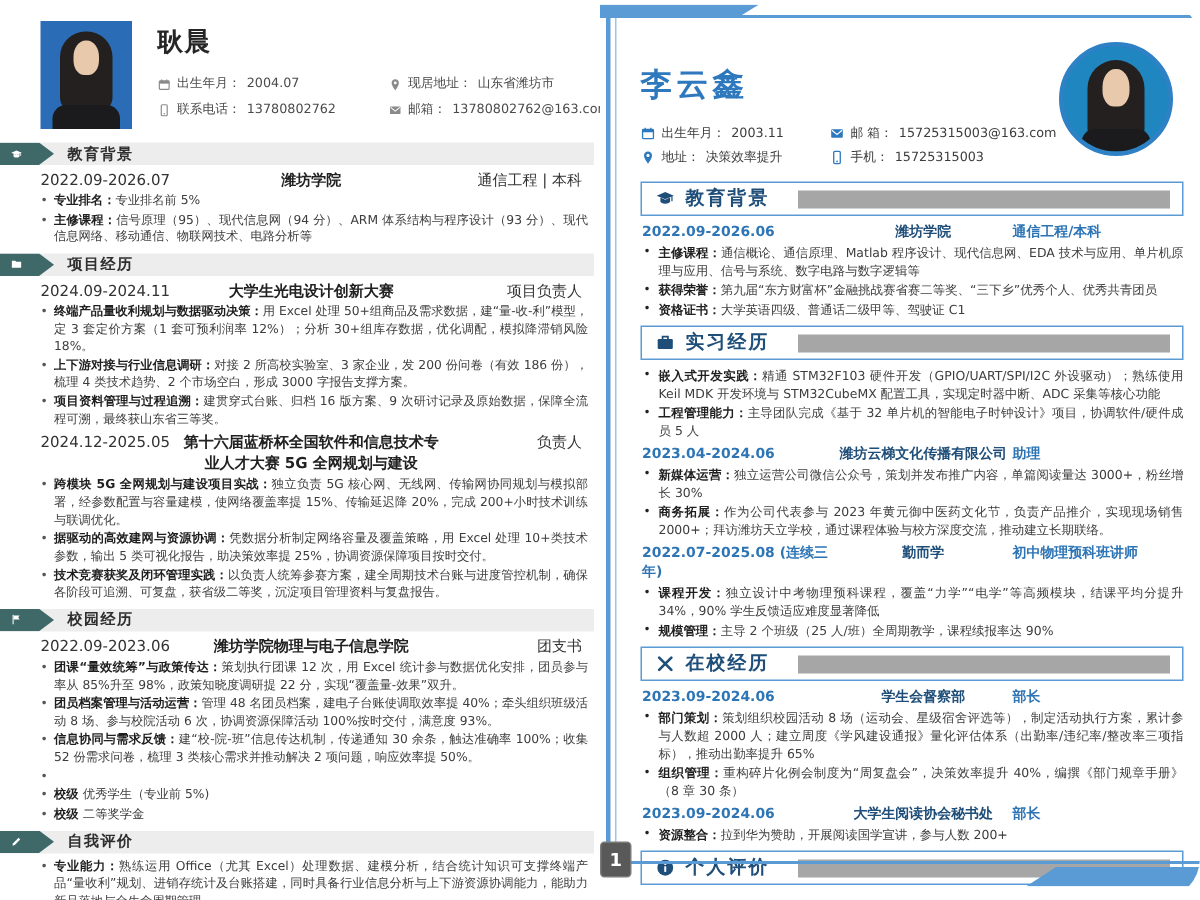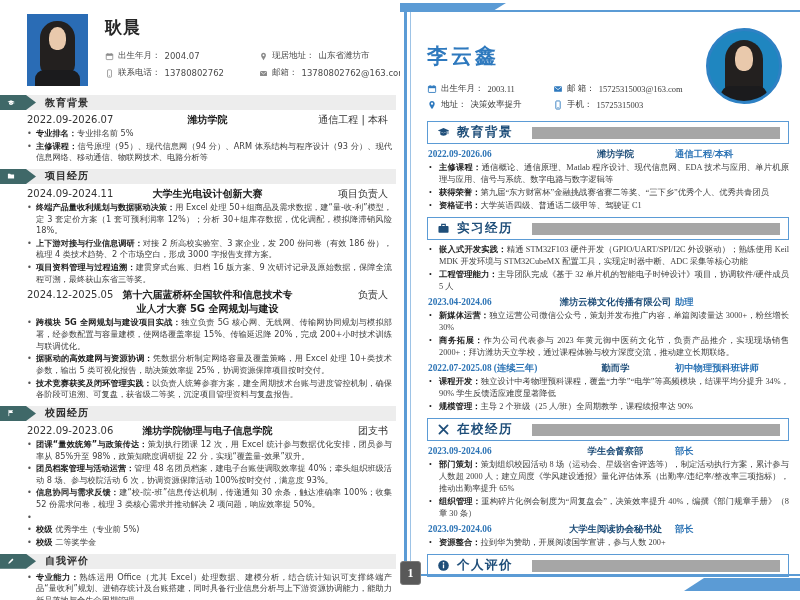--- a/index.html
+++ b/index.html
@@ -1,17 +1,17 @@
 <!DOCTYPE html>
 <html><head>
 <meta charset="utf-8">
 <style>
   html,body{margin:0;padding:0;background:#fff;}
   body{font-family:"DejaVu Sans","Liberation Sans",sans-serif;}
-  .canvas{position:relative;width:800px;height:600px;background:#fff;overflow:hidden;}
+  .canvas{position:relative;width:800px;height:600px;background:#fff;overflow:hidden;border-radius:28px;}
   .page{position:absolute;top:0;width:400px;height:600px;background:#fff;box-sizing:border-box;overflow:hidden;}
 
   
   .page-left{left:0;}
   .l-header{display:flex;gap:17px;padding:14px 10px 4px 27px;}
   .l-photo{flex:none;width:61px;height:72px;background:#2a6cb5;position:relative;overflow:hidden;}
   .l-photo::before{content:"";position:absolute;left:13px;top:7px;width:35px;height:54px;background:#23201f;border-radius:17px 17px 10px 10px;}
   .l-photo::after{content:"";position:absolute;left:22px;top:13px;width:17px;height:23px;background:#e9c9ac;border-radius:48% 48% 42% 42%;}
   .l-suit{position:absolute;bottom:0;left:8px;right:8px;height:16px;background:#1b1b1d;border-radius:9px 9px 0 0;}
   .l-name{font-size:17px;font-weight:bold;color:#262626;margin:2px 0 11px;letter-spacing:1px;}
@@ -27,21 +27,21 @@
   .l-sectitle{font-weight:bold;font-size:10px;color:#2e2e2e;margin-left:9px;letter-spacing:1px;}
   .l-ehead{display:flex;align-items:baseline;font-size:10px;color:#333;margin:3px 12px 1px 27px;}
   .l-edate{width:92px;flex:none;}
   .l-etitle{flex:1;text-align:center;font-weight:bold;color:#222;}
   .l-erole{width:92px;flex:none;text-align:right;}
   .l-bullet{display:flex;font-size:8.2px;line-height:1.42;color:#3d3d3d;margin:0 8px 1px 27px;text-align:justify;}
   .ldot{flex:none;width:9px;color:#555;}
   .lead{font-weight:bold;color:#1f1f1f;}
 
   
-  .page-right{left:400px;font-family:Liberation Serif, serif;}
+  .page-right{left:400px;}
   .r-topbar{position:absolute;left:0;top:3px;width:106px;height:8px;background:#5b9bd5;clip-path:polygon(0 0,100% 0,calc(100% - 13px) 100%,0 100%);}
   .r-topline{position:absolute;left:0;top:10px;width:100%;height:2px;background:#5b9bd5;}
   .r-vline1{position:absolute;left:4px;top:10px;width:3px;height:566px;background:#5b9bd5;}
   .r-vline2{position:absolute;left:10px;top:12px;width:1px;height:562px;background:#9dc3e6;}
   .r-bottomline{position:absolute;left:0;top:574px;width:100%;height:2px;background:#5b9bd5;}
   .r-pagenum{position:absolute;left:0;top:561px;width:19px;height:22px;background:#595959;border:1px solid #7a7a7a;border-radius:3px;color:#fff;font-weight:bold;font-size:12px;display:flex;align-items:center;justify-content:center;}
   .r-corner{position:absolute;right:0;top:578px;width:116px;height:13px;background:#5b9bd5;clip-path:polygon(20px 0,100% 0,100% 100%,0 100%);}
 
   .r-header{position:absolute;left:27px;top:26px;right:18px;display:flex;justify-content:space-between;align-items:flex-start;}
   .r-name{font-size:21px;font-weight:bold;color:#2e79be;letter-spacing:3px;margin:16px 0 13px;}

